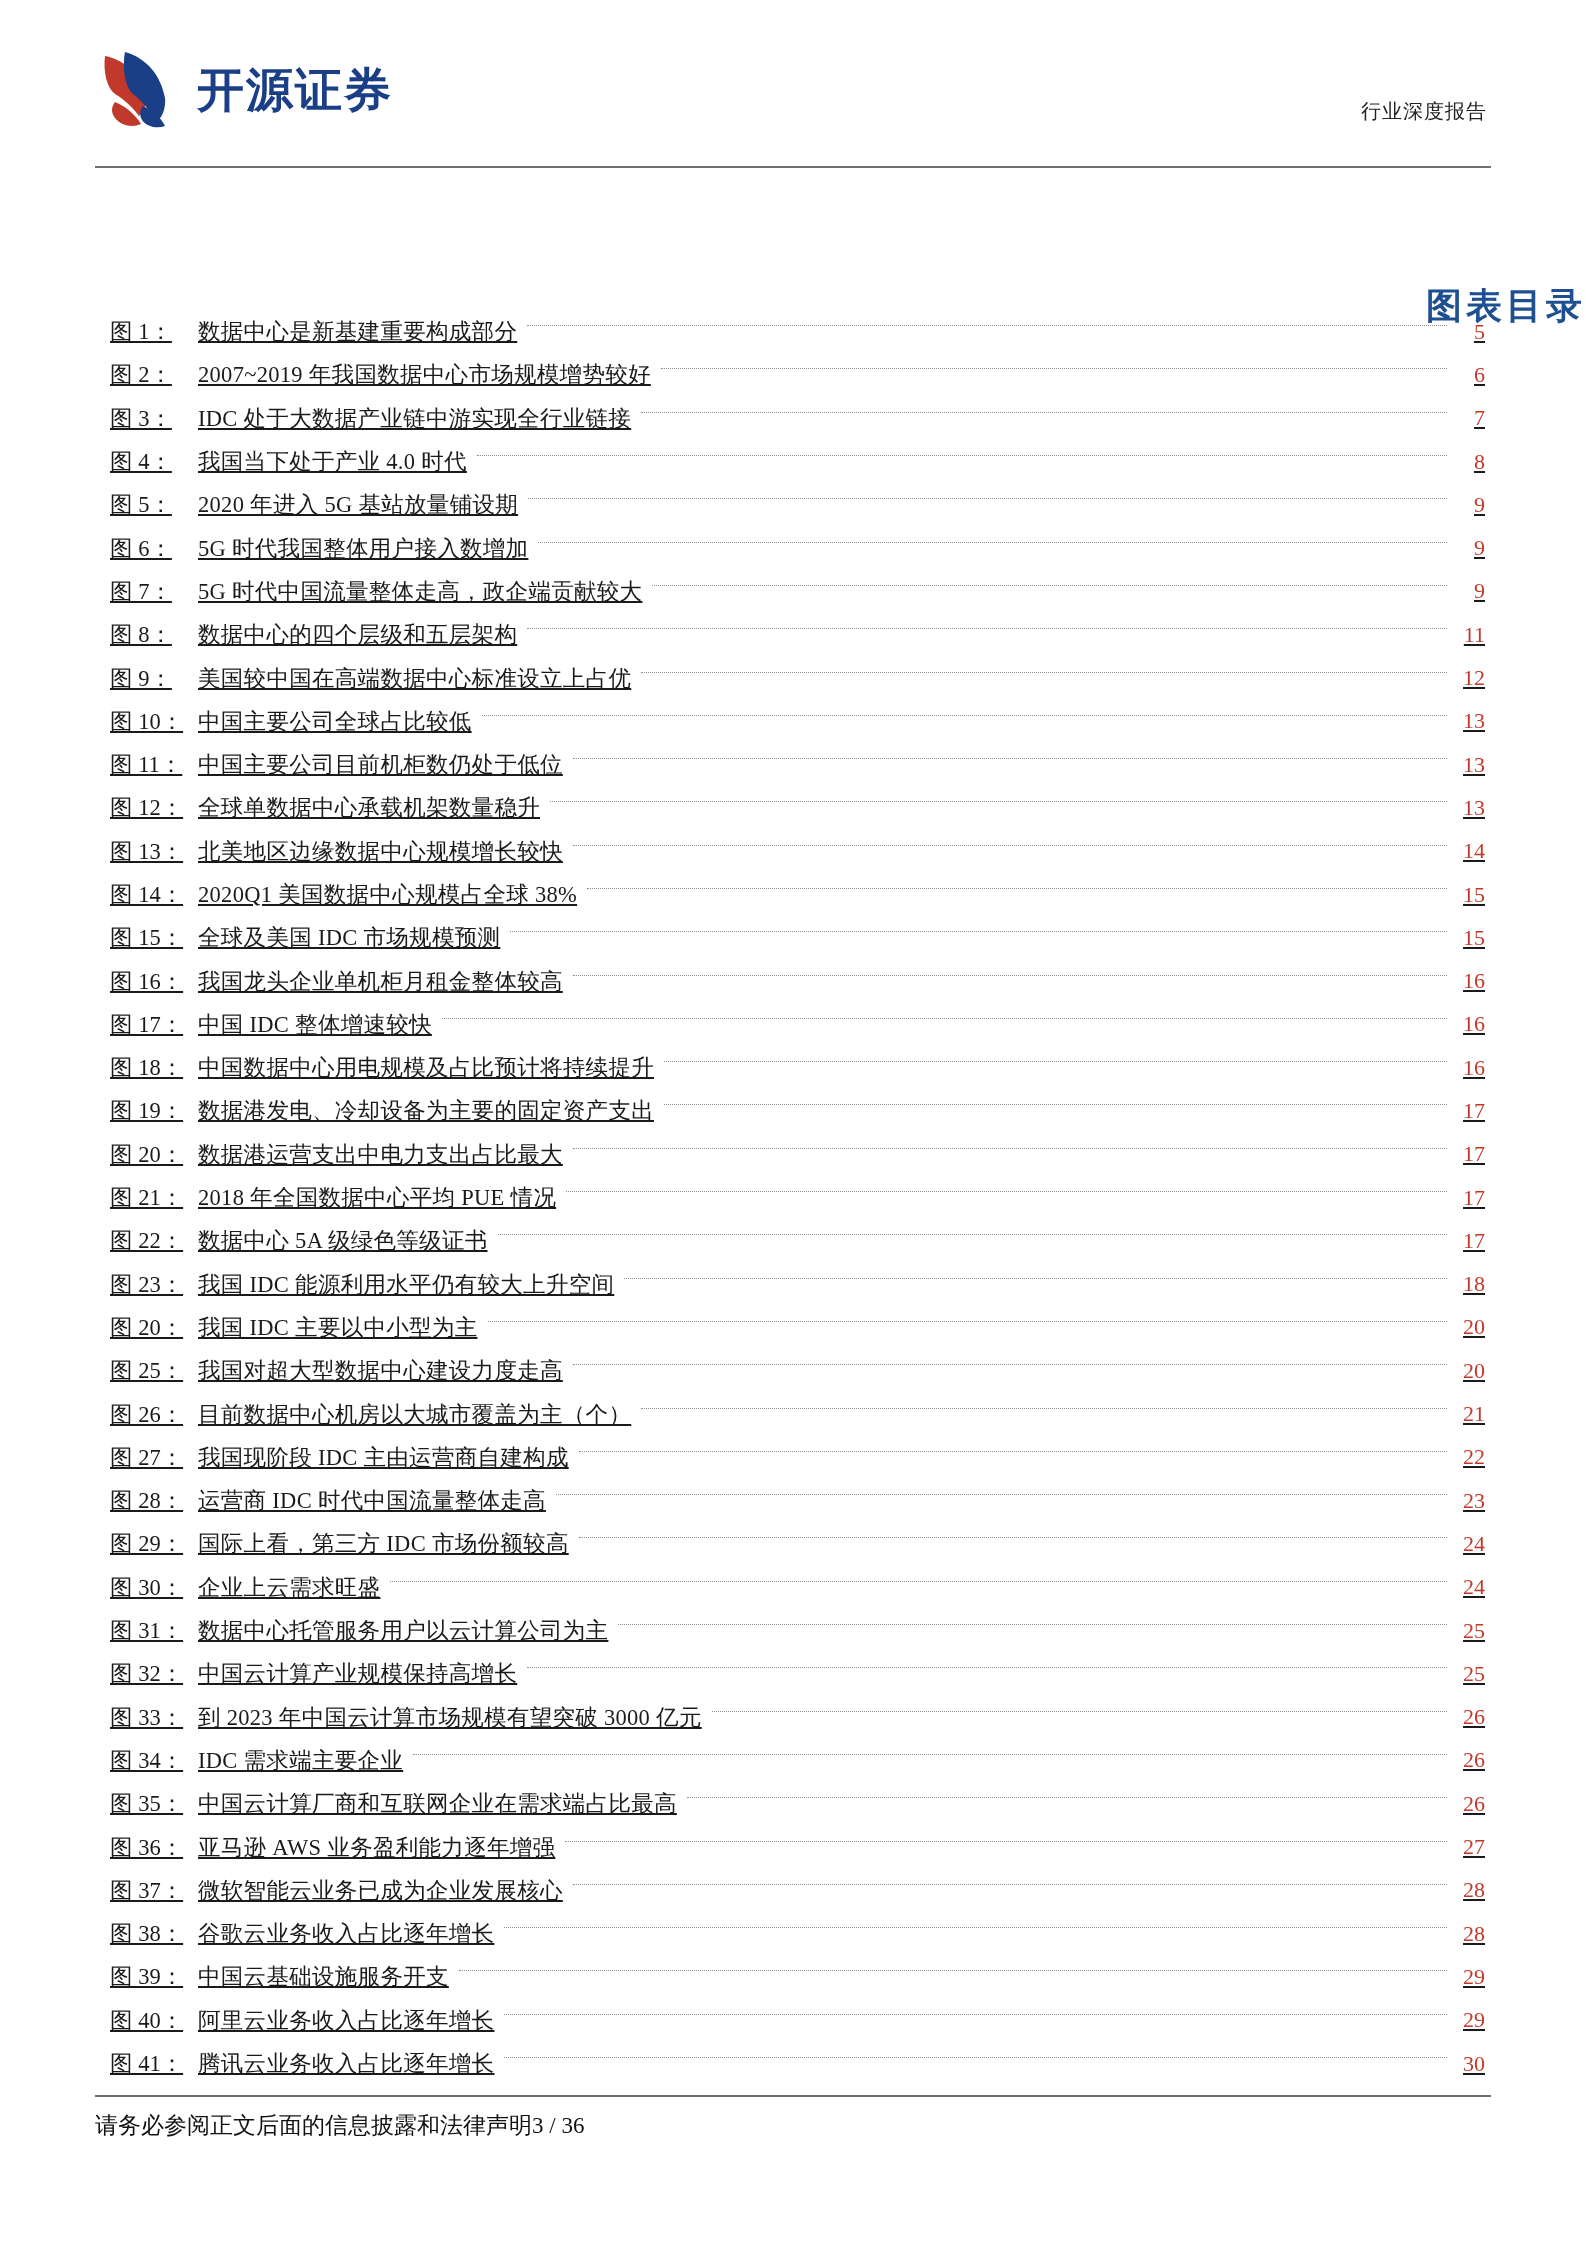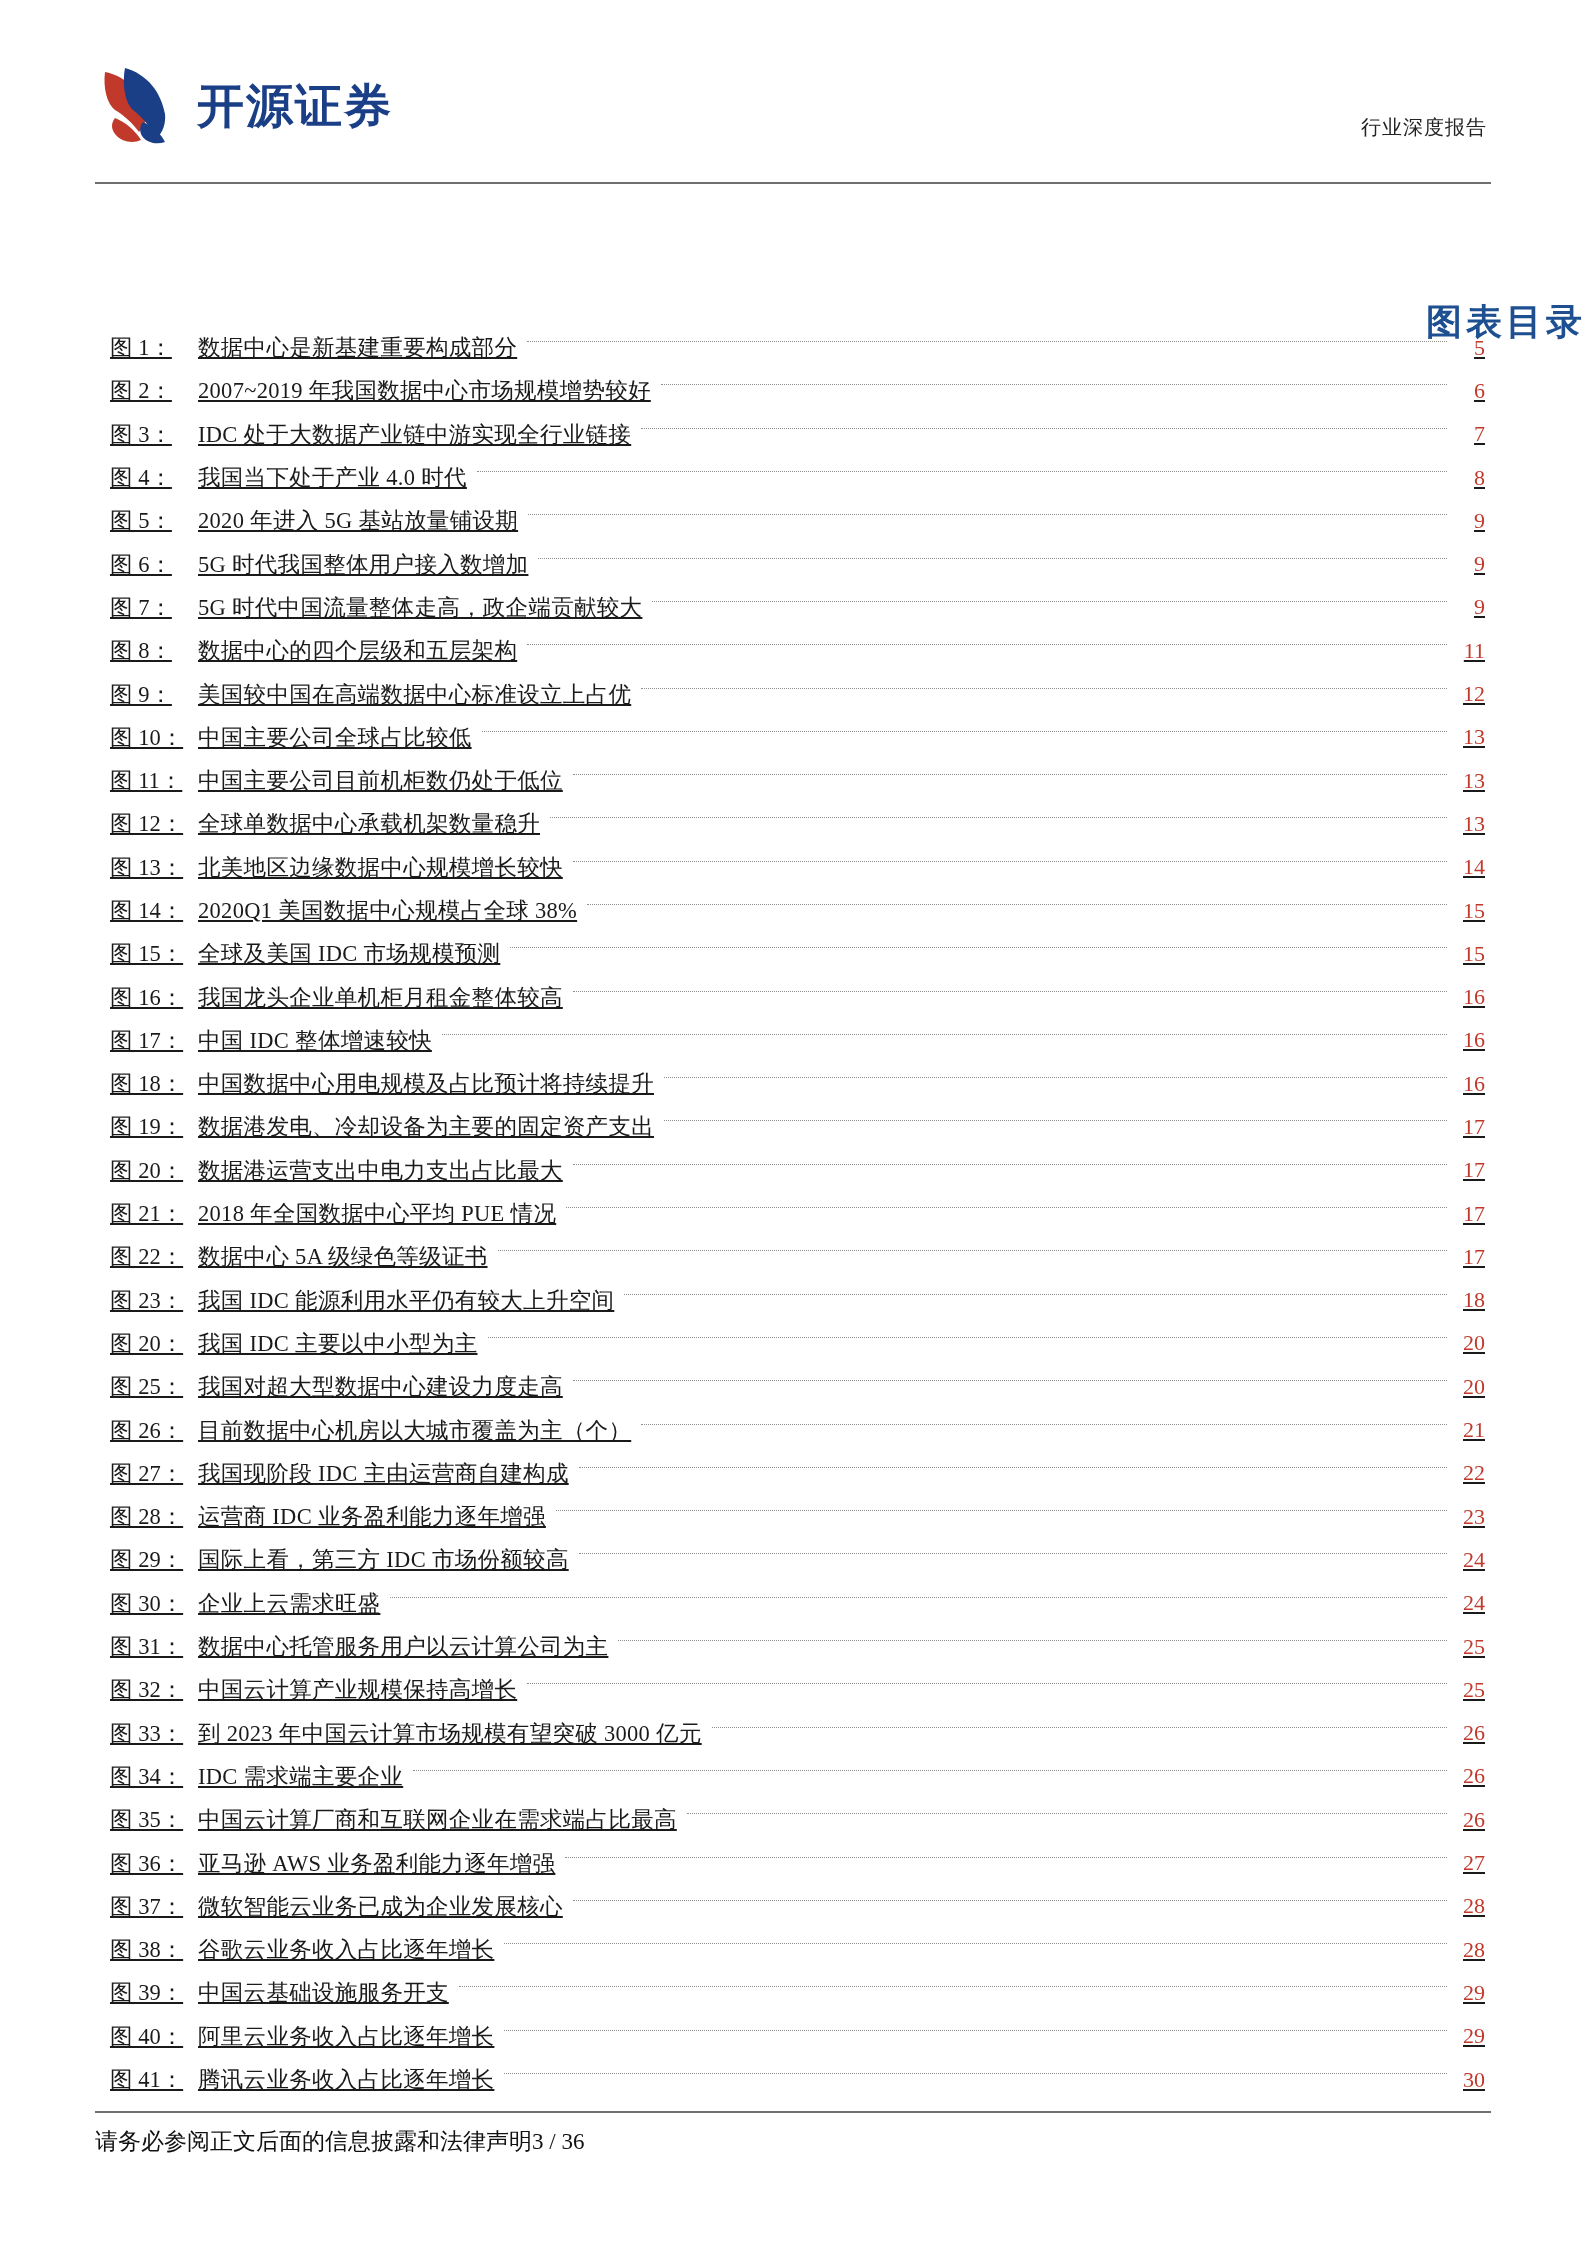--- a/index.html
+++ b/index.html
@@ -10,21 +10,21 @@
   body {
     width: 1586px;
     height: 2244px;
     font-family: "Liberation Serif", serif;
     color: #1a1a1a;
     position: relative;
     overflow: hidden;
   }
   .page {
     position: absolute;
-    left: 0; top: 16px;
+    left: 0; top: 0;
     width: 1586px;
     height: 1911px;
     background: #fff;
   }
 
   
   .header {
     position: absolute;
     left: 95px;
     top: 38px;
@@ -363,21 +363,21 @@
 
     <div class="toc-row">
       <span class="toc-label">图 27：</span>
       <span class="toc-text">我国现阶段 IDC 主由运营商自建构成</span>
       <span class="toc-dots"></span>
       <span class="toc-page">22</span>
     </div>
 
     <div class="toc-row">
       <span class="toc-label">图 28：</span>
-      <span class="toc-text">运营商 IDC 业务盈利能力逐年增强</span>
+      <span class="toc-text">运营商 IDC 时代中国流量整体走高</span>
       <span class="toc-dots"></span>
       <span class="toc-page">23</span>
     </div>
 
     <div class="toc-row">
       <span class="toc-label">图 29：</span>
       <span class="toc-text">国际上看，第三方 IDC 市场份额较高</span>
       <span class="toc-dots"></span>
       <span class="toc-page">24</span>
     </div>

